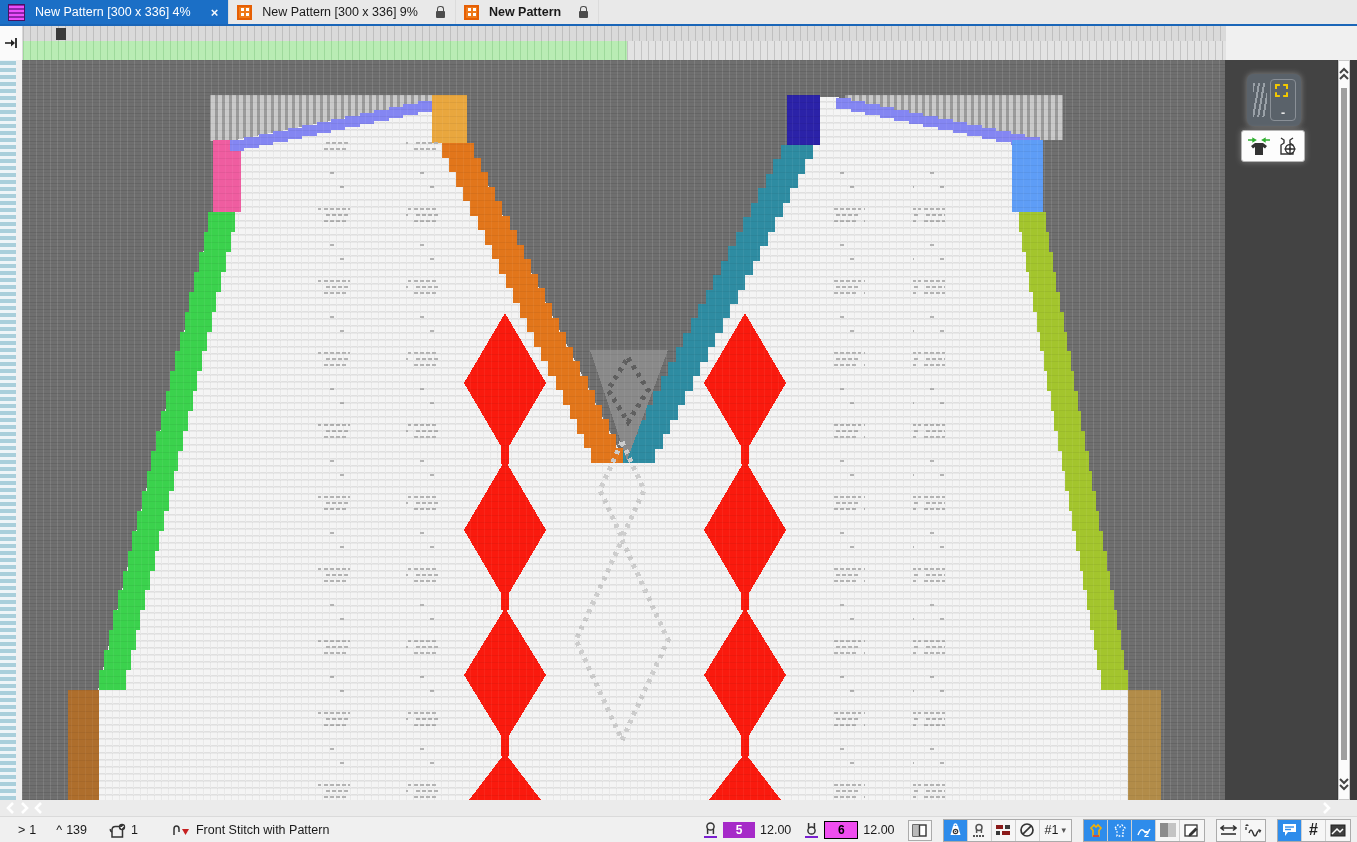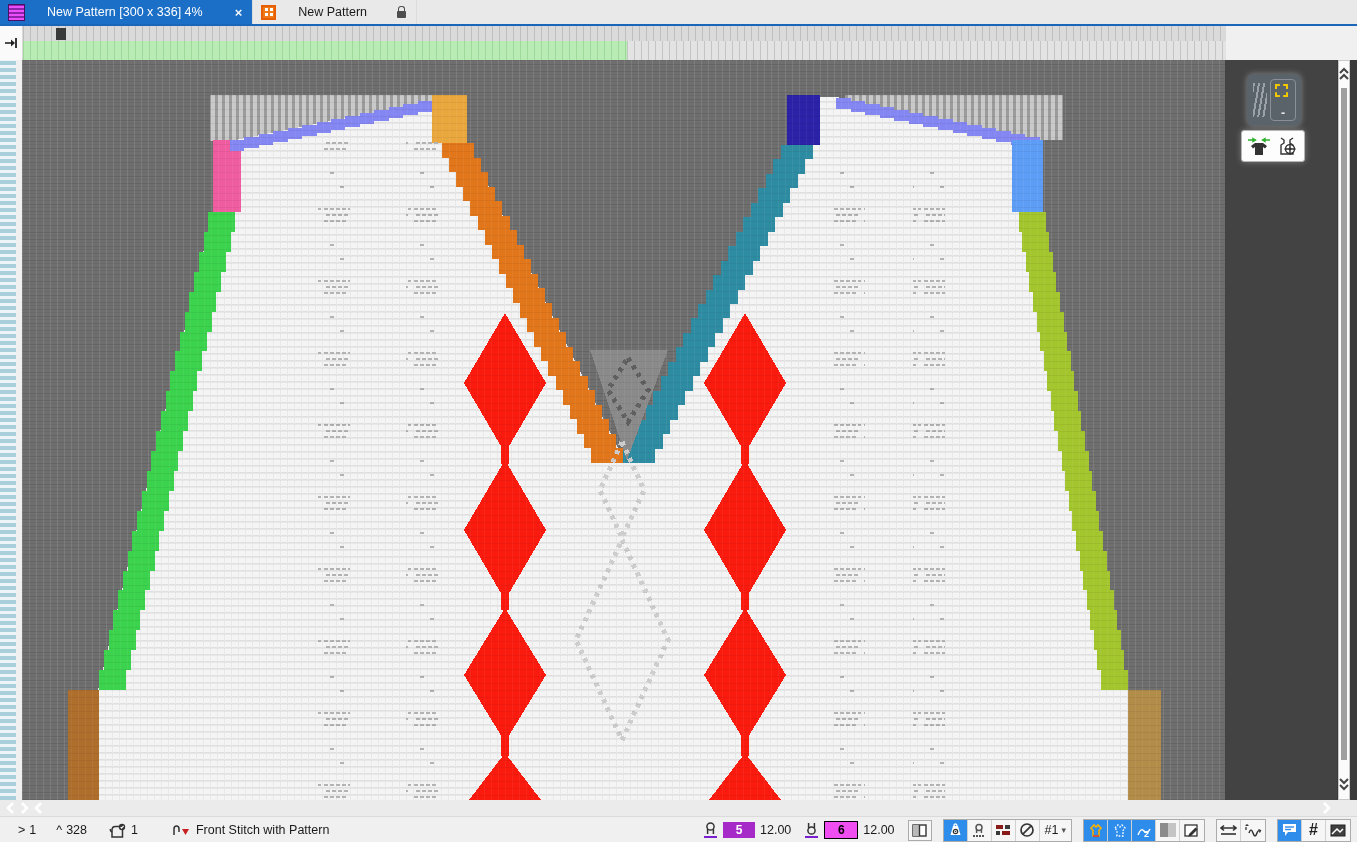--- a/index.html
+++ b/index.html
@@ -2,21 +2,21 @@
 <html><head>
 <meta charset="utf-8">
 <style>
   html,body{margin:0;padding:0;background:#e9e9e9;width:1357px;height:842px;overflow:hidden;
     font-family:"Liberation Sans","DejaVu Sans",sans-serif;font-size:12.5px;color:#1a1a1a;
     -webkit-font-smoothing:antialiased;}
   #app{position:relative;width:1357px;height:842px;}
 
   
   #tabbar{height:24px;background:#e9e9e9;display:flex;align-items:stretch;border-bottom:2px solid #1a66b8;}
-  .tab{display:flex;align-items:center;gap:22px;padding:0 10px 0 8px;min-width:170px;cursor:default;border-right:1px solid #dcdcdc;}
+  .tab{display:flex;align-items:center;gap:10px;padding:0 10px 0 8px;min-width:170px;cursor:default;border-right:1px solid #dcdcdc;}
   .tab.active{background:#1b6fc6;color:#fff;}
   .tab .tab-label{white-space:nowrap;}
   .tab-icon{width:15px;height:15px;flex:0 0 auto;}
   .tab-icon.purple{background:#8e24aa;border:1px solid #4a0f63;
     background-image:repeating-linear-gradient(0deg,rgba(240,80,255,.95) 0 2px,rgba(142,36,170,0) 2px 4px);}
   .tab-icon.orange{background:#fff;border:2px solid #e65f04;box-sizing:border-box;
     background-image:repeating-linear-gradient(0deg,#ef7a1a 0 2px,transparent 2px 5px),
                      repeating-linear-gradient(90deg,#ef7a1a 0 2px,transparent 2px 5px);}
   .close-x{font-weight:bold;font-size:13px;margin-left:10px;opacity:.95;}
   .lock{width:9px;height:7px;background:#4d4d4d;border-radius:1px;position:relative;margin-left:8px;margin-top:4px;flex:0 0 auto;}
@@ -85,21 +85,26 @@
 <body>
 
 <div id="app">
 
   <div id="tabbar">
     <div class="tab active">
       <span class="tab-icon purple"></span>
       <span class="tab-label">New Pattern [300 x 336] 4%</span>
       <span class="close-x">×</span>
     </div>
-    <div class="tab" style="min-width:110px;">
+    <div class="tab">
+      <span class="tab-icon orange"></span>
+      <span class="tab-label">New Pattern [300 x 336] 9%</span>
+      <span class="lock"></span>
+    </div>
+    <div class="tab" style="min-width:110px;font-weight:bold;">
       <span class="tab-icon orange"></span>
       <span class="tab-label">New Pattern</span>
       <span class="lock"></span>
     </div>
   </div>
 
   <div id="rulerrow">
     <div id="corner-btn">
       <svg class="ic" width="14" height="12" viewBox="0 0 14 12">
         <line x1="1" y1="6" x2="9" y2="6" stroke="#222" stroke-width="1.6"></line>
@@ -255,21 +260,21 @@
   </div>
 
   <div id="statusbar">
     <div class="sb-left">
       <span class="sb-item" style="margin-left:18px">
         <span>&gt;</span>
         <span>1</span>
       </span>
       <span class="sb-item" style="margin-left:14px">
         <span>^</span>
-        <span>328</span>
+        <span>139</span>
       </span>
       <span class="sb-item" style="margin-left:16px">
         <svg class="ic" width="18" height="15" viewBox="0 0 18 15">
           <path d="M3,14 V7 Q3,3.5 6.5,3.5 L10,3.5 Q13.5,3.5 13.5,7 V14 Z" fill="none" stroke="#333" stroke-width="1.5"></path>
           <path d="M3,9 Q0.8,8 1.5,6" fill="none" stroke="#333" stroke-width="1.5"></path>
           <circle cx="13" cy="4" r="3.2" fill="#333"></circle>
           <path d="M11.6,4 l1,1.1 2,-2.2" fill="none" stroke="#fff" stroke-width="1.1"></path>
         </svg>
         <span>1</span>
       </span>

